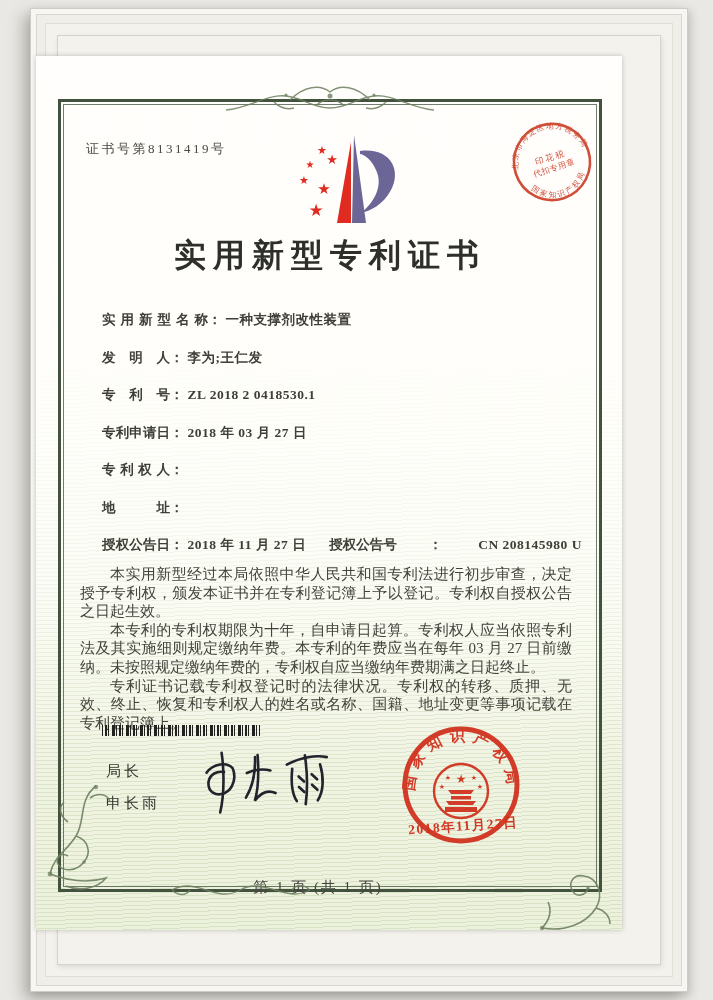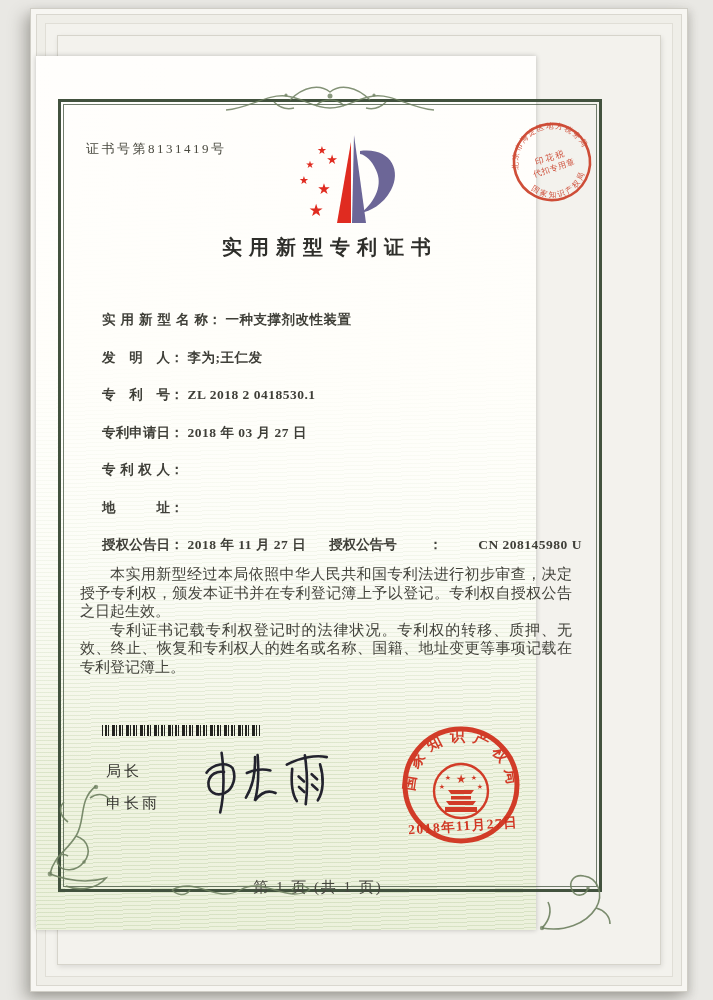--- a/index.html
+++ b/index.html
@@ -9,36 +9,36 @@
   
   .frame{position:absolute;left:30px;top:8px;width:658px;height:984px;
          background:#f3f2ed;
          box-shadow:inset 0 0 0 1px #cfcdc5,inset 0 0 0 6px #f7f6f2,
                     inset 0 0 0 7px #d9d7cf,inset 0 0 0 15px #efeee8,
                     inset 0 0 0 16px #e0ded6,
                     -7px 7px 14px rgba(95,93,85,.38),2px 3px 8px rgba(95,93,85,.25);}
   .frame::after{content:"";position:absolute;inset:27px;border:1px solid #d6d4cb;
          box-shadow:1px 2px 5px rgba(0,0,0,.10);}
   
-  .paper{position:absolute;left:36px;top:56px;width:500px;height:874px;
+  .paper{position:absolute;left:36px;top:56px;width:586px;height:874px;
          background:linear-gradient(180deg,#fffefb 0%,#fcfdf6 45%,#f1f4e3 78%,#ecf1dc 100%);
          box-shadow:0 0 5px rgba(0,0,0,.22);}
   .pattern{position:absolute;inset:0;
          background:repeating-linear-gradient(178deg,rgba(130,165,95,.20) 0 1px,rgba(255,255,255,0) 1px 4px);}
   .fade{position:absolute;inset:0;
          background:linear-gradient(180deg,#fffefc 0%,rgba(255,254,250,.96) 35%,rgba(255,255,252,.55) 60%,rgba(255,255,255,0) 82%);}
   .content{position:absolute;inset:0;color:#3c3c38;}
   
   .gborder{position:absolute;left:22px;top:43px;width:538px;height:787px;
          border:3px solid #42523e;}
   .gborder::after{content:"";position:absolute;inset:2px;border:1px solid rgba(66,82,62,.75);}
   
   .certno{position:absolute;left:50px;top:84px;font-size:13px;letter-spacing:2.5px;color:#49493f;}
   .title{position:absolute;left:22px;top:178px;width:544px;text-align:center;
-         font-size:20px;font-weight:bold;letter-spacing:7px;color:#2e2e2a;}
+         font-size:32px;font-weight:bold;letter-spacing:7px;color:#2e2e2a;}
   .fields{position:absolute;left:66px;top:254px;width:480px;font-size:13.5px;color:#3f3f38;font-weight:bold;}
   .frow{height:20px;line-height:20px;margin-bottom:17.5px;white-space:nowrap;display:flex;}
   .flabel{display:inline-block;width:68px;text-align:justify;text-align-last:justify;}
   .flabel.wide{width:106px;}
   .fvalue{margin-left:4px;letter-spacing:.5px;}
   .grantno{margin-left:auto;display:flex;gap:32px;}
   .paras{position:absolute;left:44px;top:509px;width:492px;font-size:15px;
          line-height:18.6px;text-align:justify;color:#43433c;}
   .paras p{margin:0;text-indent:2em;}
   .barcode{position:absolute;left:66px;top:669px;width:158px;height:11px;
@@ -156,20 +156,21 @@
           <span class="grantno">
             <span>授权公告号</span>
               <span>：</span>
             <span class="fvalue">CN 208145980 U</span>
           </span>
         </div>
       </div>
 
       <div class="paras">
         <p>本实用新型经过本局依照中华人民共和国专利法进行初步审查，决定授予专利权，颁发本证书并在专利登记簿上予以登记。专利权自授权公告之日起生效。</p>
+        <p>本专利的专利权期限为十年，自申请日起算。专利权人应当依照专利法及其实施细则规定缴纳年费。本专利的年费应当在每年 03 月 27 日前缴纳。未按照规定缴纳年费的，专利权自应当缴纳年费期满之日起终止。</p>
         <p>专利证书记载专利权登记时的法律状况。专利权的转移、质押、无效、终止、恢复和专利权人的姓名或名称、国籍、地址变更等事项记载在专利登记簿上。</p>
       </div>
 
       <div class="barcode"></div>
 
       <div class="official">
         <div class="o-title">局长</div>
         <div class="o-name">申长雨</div>
       </div>
 

